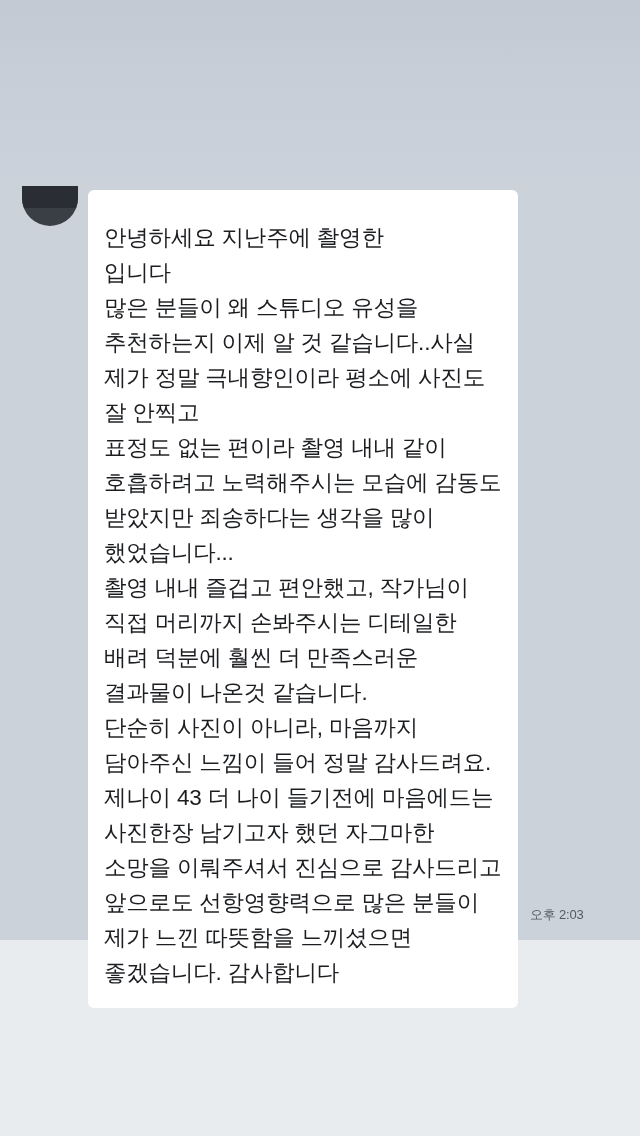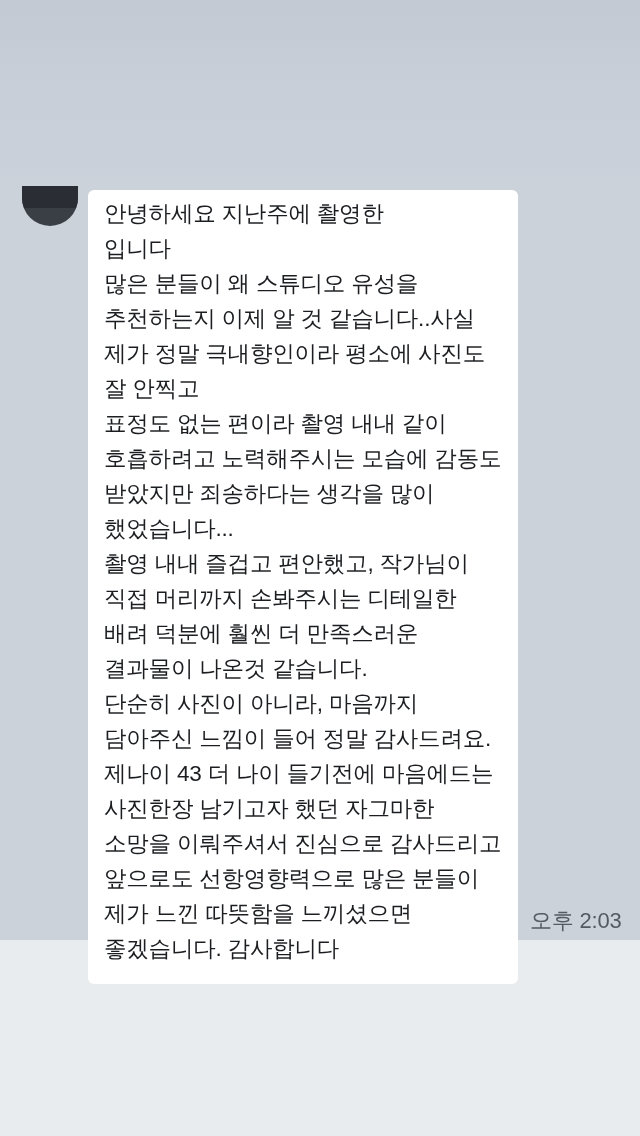--- a/index.html
+++ b/index.html
@@ -66,21 +66,21 @@
     background: #2a2e34;
   }
   
   .bubble {
     position: absolute;
     left: 88px;
     top: 190px;
     width: 430px;
     background: #ffffff;
     border-radius: 6px;
-    padding: 6px 16px 18px 16px;
+    padding: 30px 16px 18px 16px;
     box-sizing: border-box;
   }
   .bubble p {
     margin: 0;
     color: #1b1d20;
     font-size: 22.5px;
     line-height: 35px;
     letter-spacing: -0.2px;
     word-break: keep-all;
     white-space: pre-wrap;
@@ -89,21 +89,21 @@
     display: inline-block;
     width: 86px;
     height: 20px;
     background: #ffffff;
     vertical-align: middle;
   }
   .timestamp {
     position: absolute;
     left: 530px;
     top: 906px;
-    font-size: 22px;
+    font-size: 13px;
     color: #545a62;
     letter-spacing: -0.2px;
   }
 </style>
 </head>
 <body>
 
 <div class="screen">
 
   <div class="wallpaper-top"></div>

